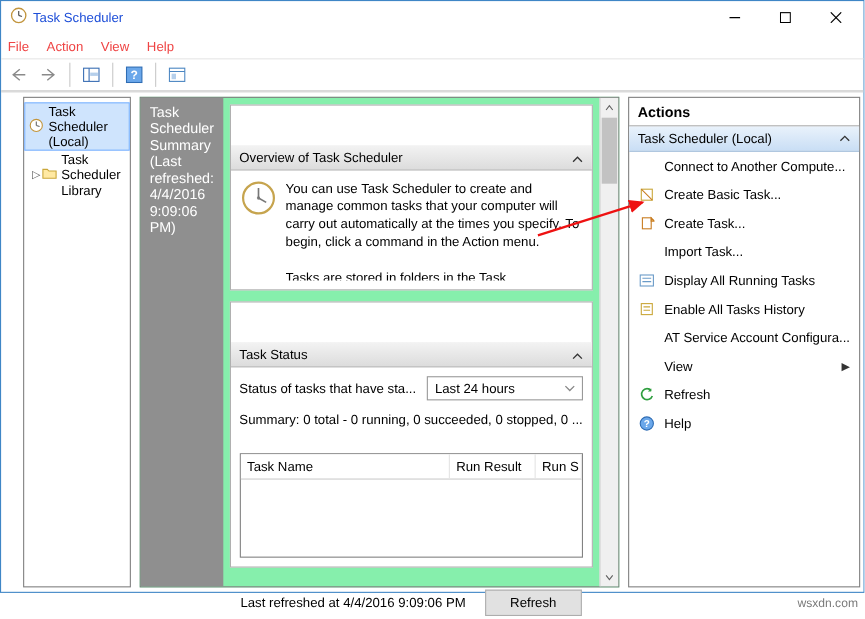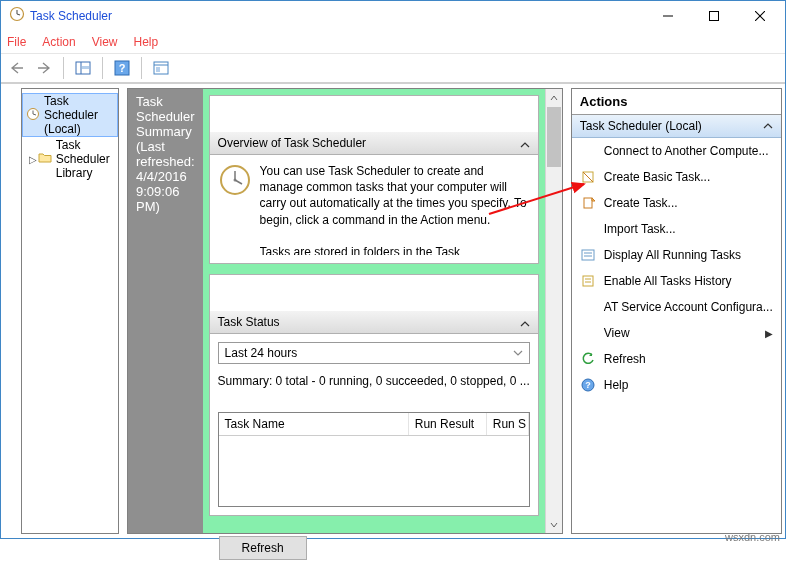--- a/index.html
+++ b/index.html
@@ -49,21 +49,21 @@
   .v-scroll .arr { height: 17px; display: flex; align-items: center; justify-content: center; }
   .v-scroll .thumb { background: #c2c2c2; flex: 0 0 60px; margin: 1px; }
   .actions-pane { width: 220px; display: flex; flex-direction: column; min-height: 0; }
   .actions-title { font-size: 13px; padding: 5px 8px; font-weight: 600; border-bottom: 1px solid #999; }
   .actions-section-header { background: linear-gradient(#e9f2fb,#c9def5); border-bottom: 1px solid #9dbad8; padding: 4px 8px; font-size: 12px; display: flex; align-items: center; justify-content: space-between; }
   .actions-list { flex: 1; overflow: hidden; }
   .action-item { display: flex; align-items: center; gap: 8px; padding: 5px 8px; font-size: 12px; white-space: nowrap; overflow: hidden; text-overflow: ellipsis; }
   .action-item .ai-icon { width: 16px; height: 16px; flex: 0 0 16px; display: flex; align-items: center; justify-content: center; }
   .action-item .expand { margin-left: auto; font-size: 10px; color: #333; }
   .red-arrow { position: absolute; z-index: 10; }
-  .watermark { position: fixed; right: 6px; bottom: 20px; font-size: 11px; color: #7a7a7a; }
+  .watermark { position: fixed; right: 6px; bottom: 8px; font-size: 11px; color: #7a7a7a; }
 </style>
 </head>
 <body>
 
 <div class="window">
   <div class="titlebar">
     <span class="title-icon">
       <svg width="16" height="16">
           <circle cx="8" cy="8" r="6.5" fill="#fff" stroke="#c2953d" stroke-width="1.2"></circle>
           <line x1="8" y1="8" x2="8" y2="4" stroke="#555" stroke-width="1.1"></line>
@@ -181,40 +181,42 @@
 
           <div class="subpanel" style="flex:1">
             <div class="panel-header">
               <span>Task Status</span>
               <svg width="10" height="10">
                   <path d="M1 7 L5 3 L9 7" fill="none" stroke="#333" stroke-width="1.2"></path>
                 </svg>
             </div>
             <div class="status-body">
               <div class="status-row1">
+                <span>Status of tasks that have sta...</span>
                 <div class="status-combo">
                   <span>Last 24 hours</span>
                   <svg width="10" height="10">
                       <path d="M1 3 L5 7 L9 3" fill="none" stroke="#555" stroke-width="1.2"></path>
                     </svg>
                 </div>
               </div>
               <div class="summary-line">Summary: 0 total - 0 running, 0 succeeded, 0 stopped, 0 ...</div>
               <div class="task-table">
                 <div class="table-header">
                   <div class="th n">Task Name</div>
                   <div class="th r">Run Result</div>
                   <div class="th s">Run S</div>
                 </div>
                 <div class="table-body"></div>
               </div>
             </div>
           </div>
 
           <div class="footer-row">
+            <span>Last refreshed at 4/4/2016 9:09:06 PM</span>
             <button class="refresh-btn">Refresh</button>
           </div>
         </div>
         <div class="v-scroll">
           <span class="arr">
               <svg width="8" height="8">
                 <path d="M1 6 L4 2 L7 6" fill="none" stroke="#606060"></path>
               </svg>
             </span>
           <div class="thumb"></div>

